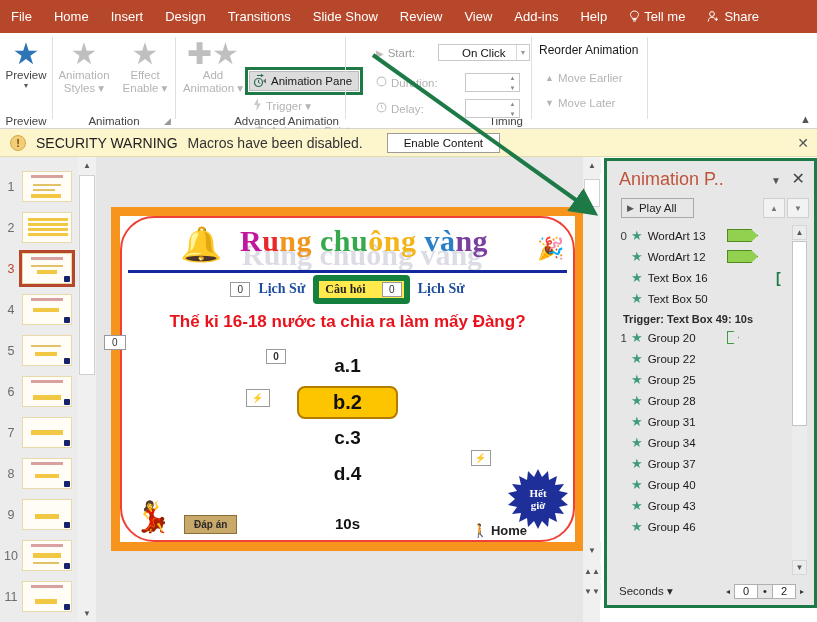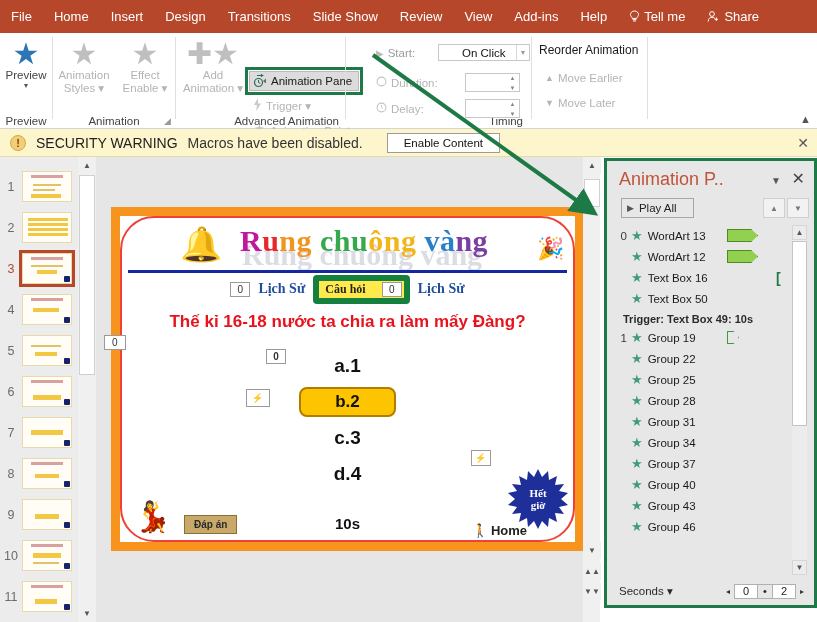--- a/index.html
+++ b/index.html
@@ -189,21 +189,21 @@
 
   .question {
     position:absolute; left:0; top:94px; width:100%; text-align:center;
     font-size:17px; font-weight:bold; color:#e8131d;
   }
   .answers { position:absolute; left:0; top:130px; width:100%; }
   .ans { position:relative; height:36px; display:flex; align-items:center;
     justify-content:center; font-size:19px; font-weight:bold; color:#111; }
   .ans-b {
     background:#fdc400; border:2px solid #b37c00; border-radius:8px;
-    padding:3px 34px; font-size:17px; font-weight:bold; color:#111;
+    padding:3px 34px; font-size:20px; font-weight:bold; color:#111;
   }
   .trig-ic {
     position:absolute; background:#fff; border:1px solid #9a9a9a;
     font-size:9px; color:#c8a200; display:flex; align-items:center;
     justify-content:center;
   }
   .girl { position:absolute; left:12px; bottom:6px; font-size:30px; }
   .dapan {
     position:absolute; left:62px; bottom:6px;
     background:#c9a96a; border:1px solid #8a6f38;
@@ -672,21 +672,21 @@
         <span class="ap-idx"></span>
         <span class="ap-star">★</span>
         <span>Text Box 50</span>
       </div>
 
       <div class="ap-trigger">Trigger: Text Box 49: 10s</div>
 
       <div class="ap-row">
         <span class="ap-idx">1</span>
         <span class="ap-star">★</span>
-        <span>Group 19</span>
+        <span>Group 20</span>
         <span class="bar-hollow"></span>
       </div>
       <div class="ap-row">
         <span class="ap-idx"></span>
         <span class="ap-star">★</span>
         <span>Group 22</span>
       </div>
       <div class="ap-row">
         <span class="ap-idx"></span>
         <span class="ap-star">★</span>

